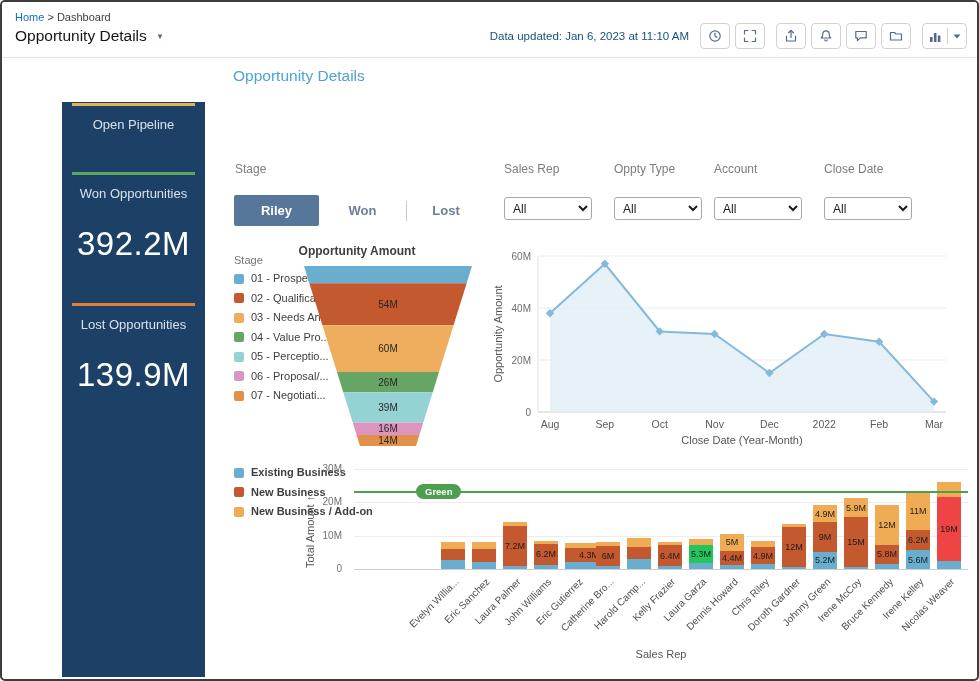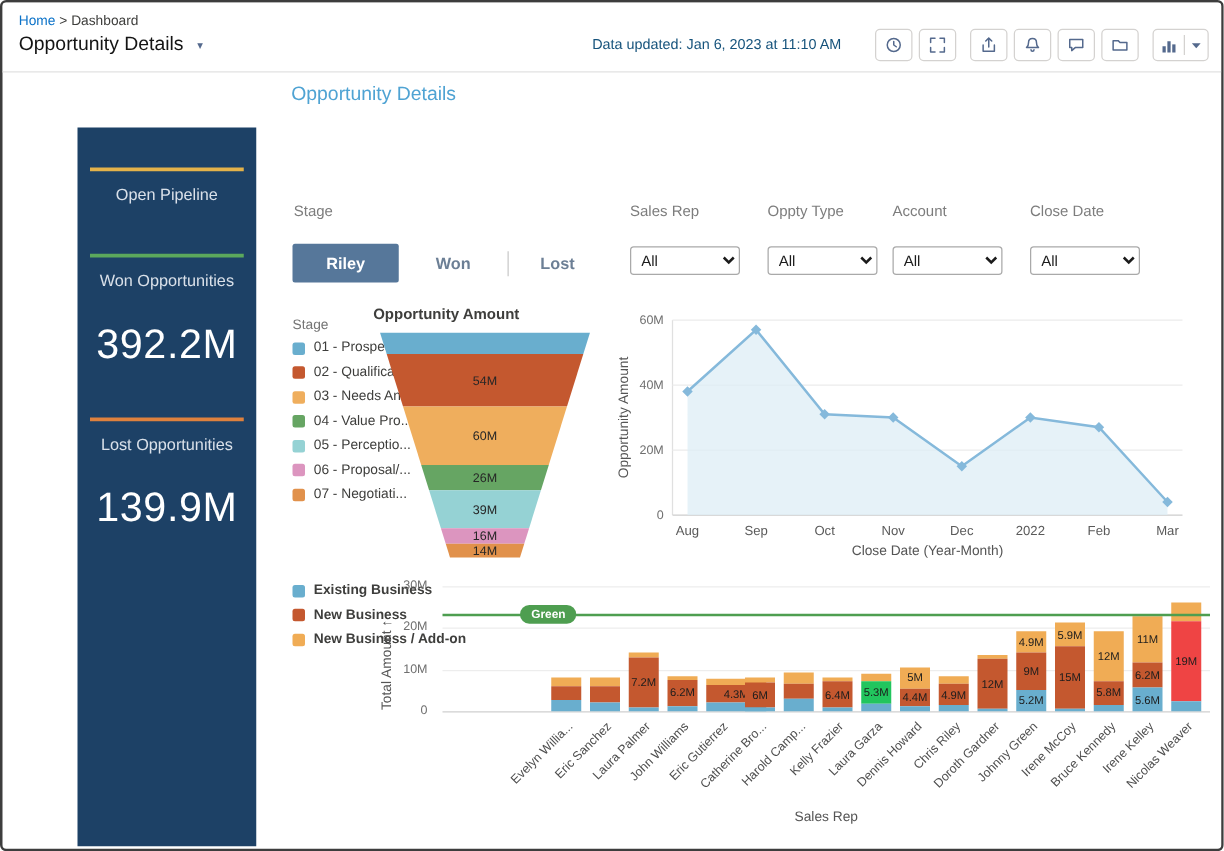--- a/index.html
+++ b/index.html
@@ -7,29 +7,29 @@
   .frame{position:relative;width:979px;height:681px;background:#fff;border:2px solid #3d3d3d;border-radius:5px;overflow:hidden;}
 
   
   .header{position:absolute;top:0;left:0;right:0;height:56px;background:#fff;border-bottom:1px solid #e2e2e2;z-index:10;}
   .crumbs{position:absolute;left:13px;top:9px;font-size:11px;color:#3e3e3c;}
   .crumb-home{color:#0b72c8;cursor:pointer;}
   .title-row{position:absolute;left:13px;top:25px;display:flex;align-items:center;gap:11px;}
   .page-title{font-size:15.5px;color:#141414;}
   .title-caret{font-size:9px;color:#54698d;cursor:pointer;}
   .header-right{position:absolute;right:10px;top:21px;display:flex;align-items:center;}
-  .updated{font-size:11.5px;color:#16537c;margin-right:16px;}
+  .updated{font-size:11.5px;color:#16537c;}
   .grp{display:flex;gap:5px;margin-left:11px;}
   .icon-btn{height:26px;min-width:30px;border:1px solid #d4d2d0;background:#fff;border-radius:4px;display:flex;align-items:center;justify-content:center;cursor:pointer;gap:5px;padding:0 5px;}
   .icon-btn svg{stroke:#54698d;fill:none;stroke-width:1.2;stroke-linecap:round;stroke-linejoin:round;}
   .icon-btn svg.fill-icon{fill:#54698d;stroke:none;}
   .btn-div{width:1px;height:16px;background:#d4d2d0;}
 
   
-  .kpi-panel{position:absolute;left:60px;top:100px;width:143px;height:575px;background:#1d4166;padding-top:32px;}
+  .kpi-panel{position:absolute;left:60px;top:100px;width:143px;height:575px;background:#1d4166;padding-top:1px;}
   .kpi{margin-bottom:40px;}
   .kpi-line{height:3px;margin:0 10px;}
   .kpi-label{margin-top:11px;text-align:center;font-size:13px;color:#d9e0e9;}
   .kpi-value{margin-top:24px;text-align:center;font-size:33px;color:#ffffff;letter-spacing:.5px;}
 
   
   .main-heading{position:absolute;left:231px;top:65px;font-size:15.5px;color:#4fa3d3;}
   .stage-label{position:absolute;left:233px;top:160px;font-size:12px;color:#7d7d7d;}
   .stage-buttons{position:absolute;left:232px;top:193px;display:flex;align-items:center;height:31px;}
   .stage-btn{font-family:inherit;font-size:13px;font-weight:700;border:none;background:transparent;cursor:pointer;}

